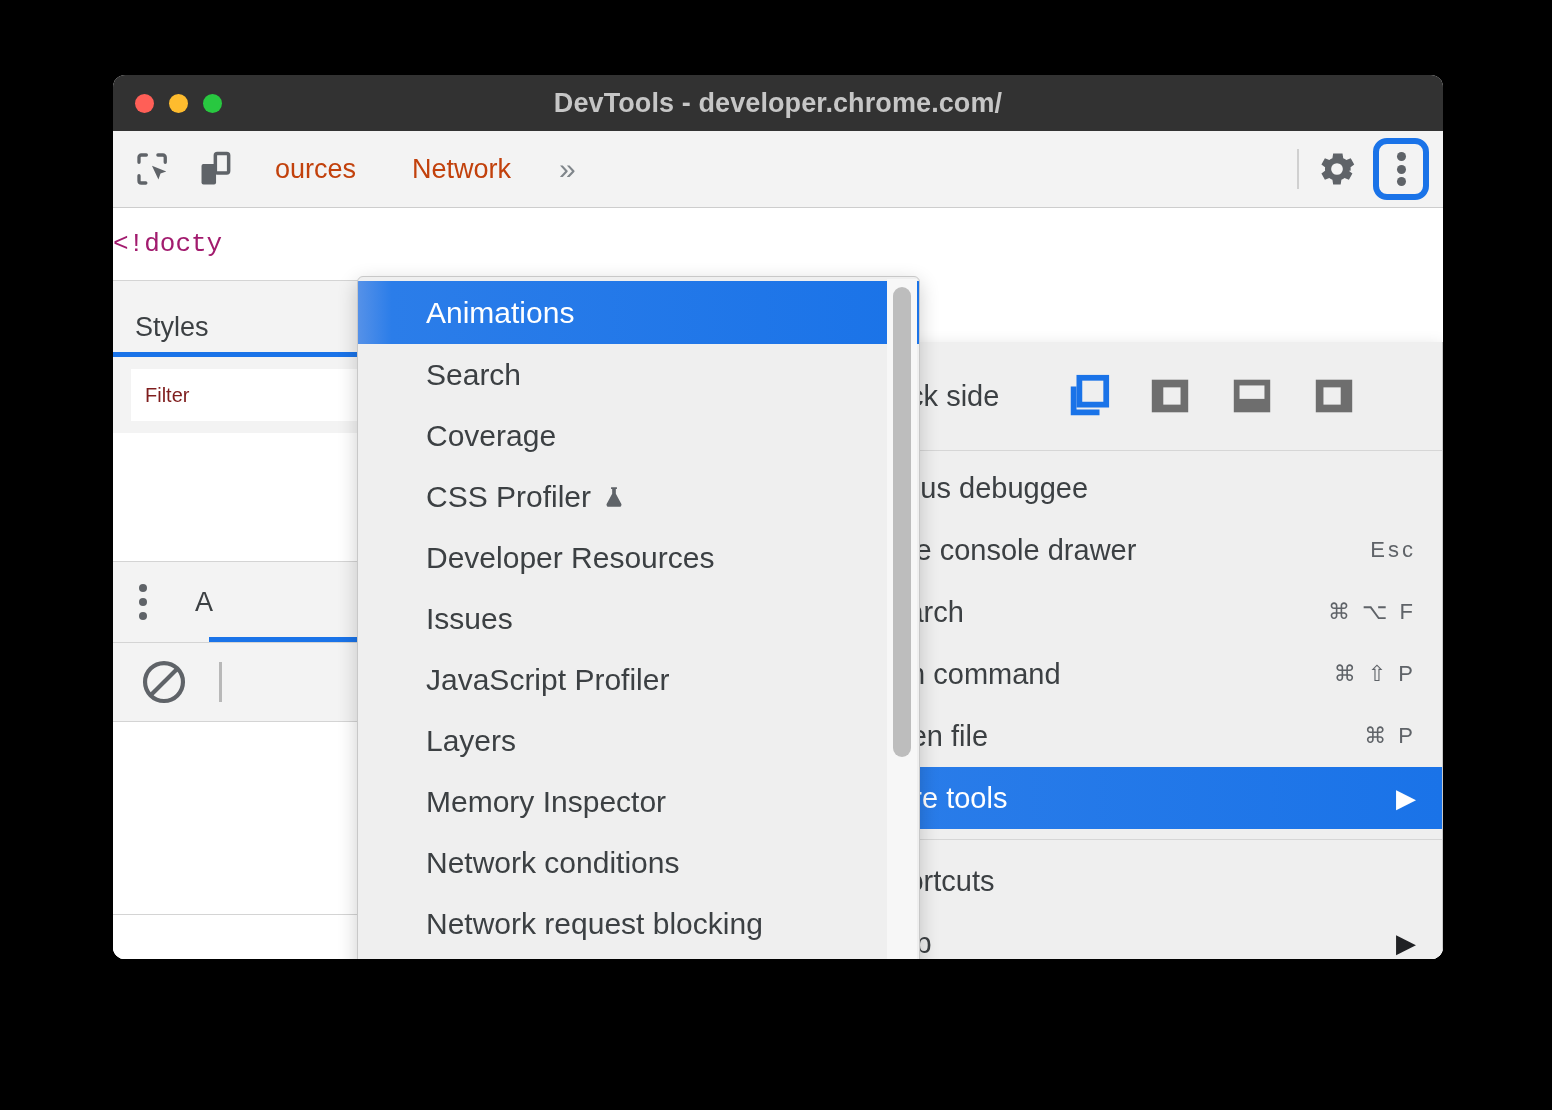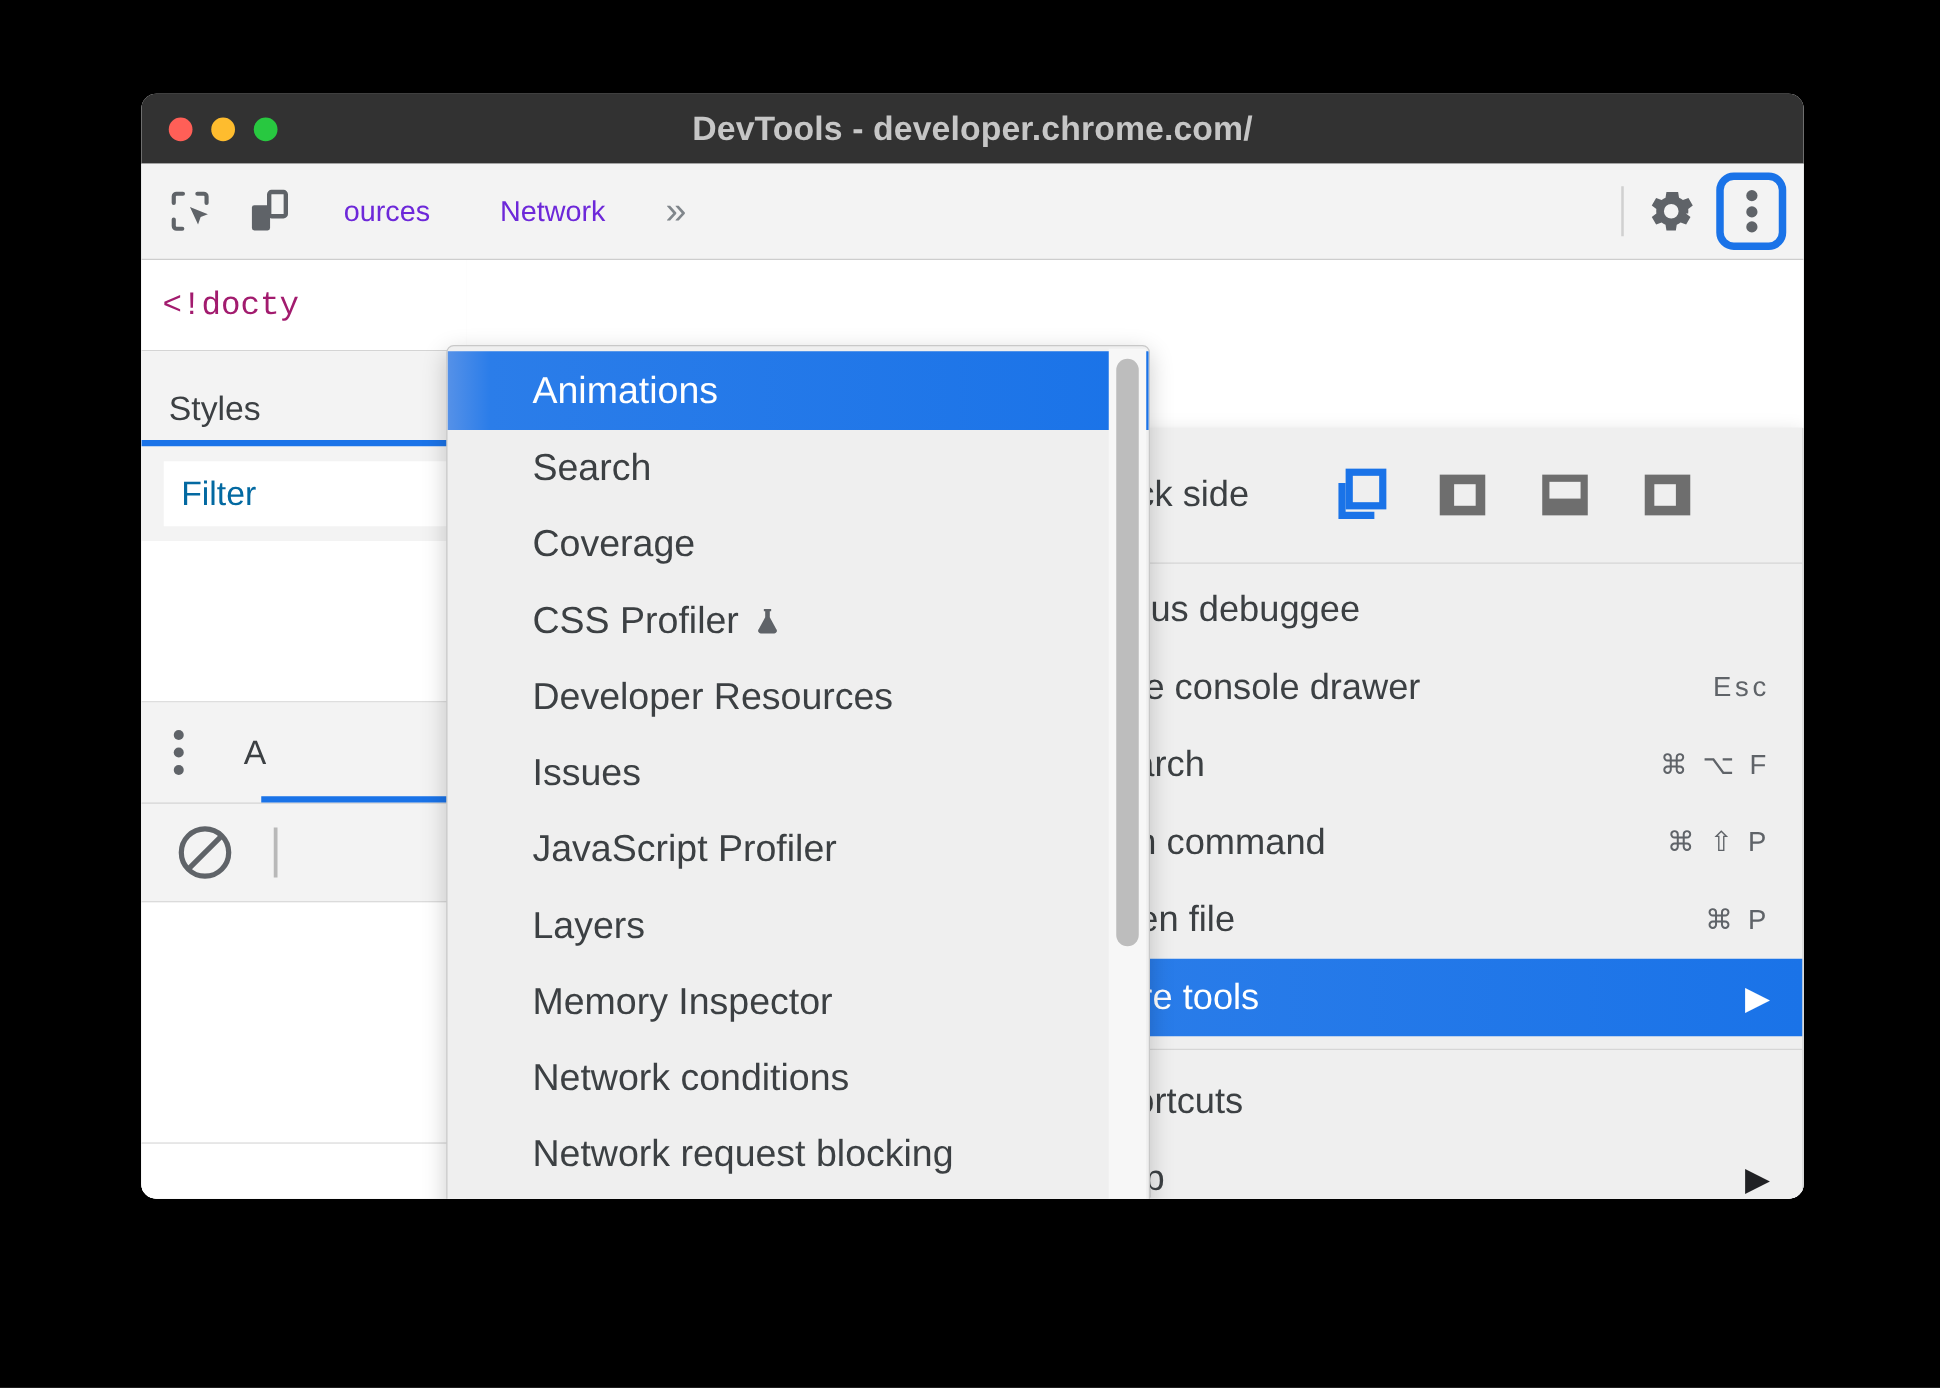--- a/index.html
+++ b/index.html
@@ -90,22 +90,22 @@
     flex: none;
   }
   #tabs {
     display: flex;
     align-items: center;
     height: 100%;
     margin-left: 10px;
   }
   .tab {
     padding: 0 28px;
-    font-size: 23px;
-    color: #6d28d9;
+    font-size: 27px;
+    color: #c2410c;
     line-height: 76px;
     white-space: nowrap;
   }
   .tab.more-tabs { color: #80868b; font-size: 30px; padding: 0 20px; }
   .tb-sep {
     width: 2px; height: 40px;
     background: #d0d0d0;
     margin: 0 12px;
   }
   #toolbar-right {
@@ -138,21 +138,20 @@
     overflow: hidden;
   }
   .lp-strip {
     border-bottom: 1px solid #d4d4d4;
     box-sizing: border-box;
   }
   #doctype-row {
     height: 74px;
     background: #ffffff;
     display: flex; align-items: center;
-    padding-left: 17px;
     font-family: "Liberation Mono", monospace;
     font-size: 26px;
     color: #a21b6e;
     white-space: nowrap;
   }
   #styles-row {
     height: 76px;
     background: #f3f3f3;
     display: flex; align-items: flex-end;
     position: relative;
@@ -173,22 +172,22 @@
     background: #f3f3f3;
     display: flex; align-items: center;
     padding-left: 18px;
   }
   #filter-box {
     background: #ffffff;
     height: 52px;
     width: 230px;
     display: flex; align-items: center;
     padding-left: 14px;
-    font-size: 27px;
-    color: #0369a1;
+    font-size: 20px;
+    color: #7f1d1d;
     box-sizing: border-box;
   }
   #styles-blank {
     height: 128px;
     background: #ffffff;
     border-bottom: 1px solid #d4d4d4;
   }
   #console-header {
     height: 80px;
     background: #f3f3f3;

